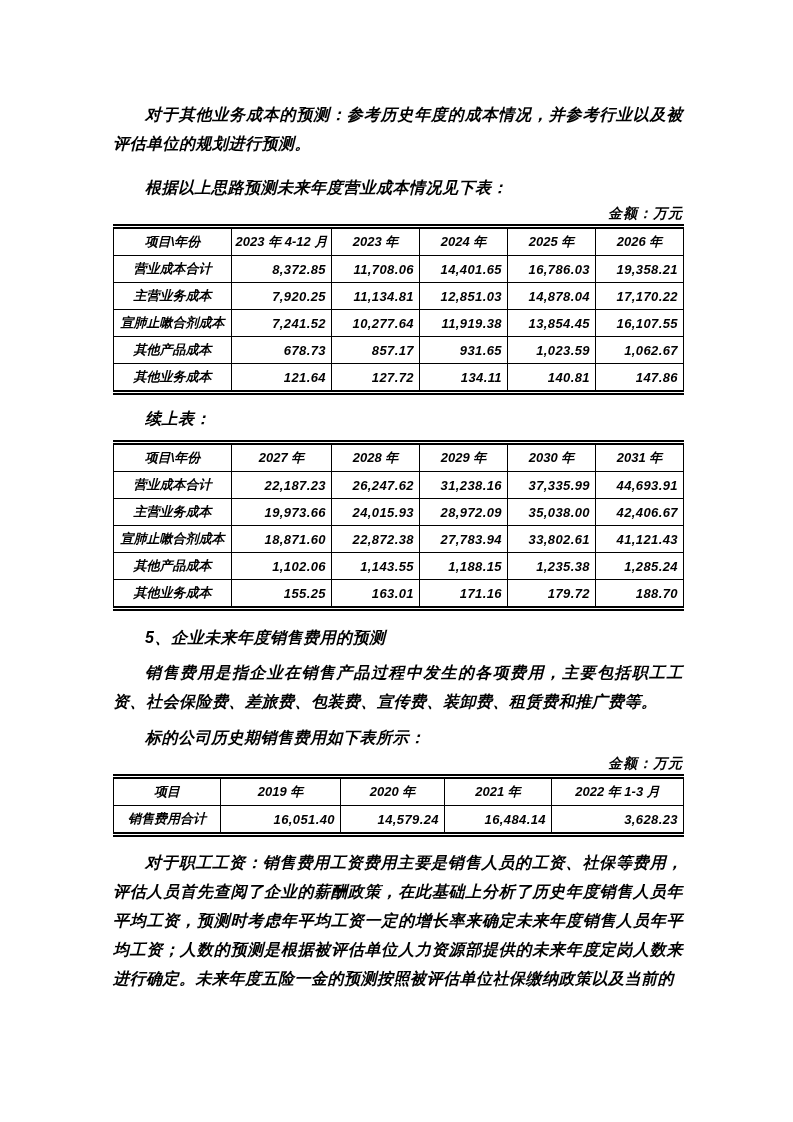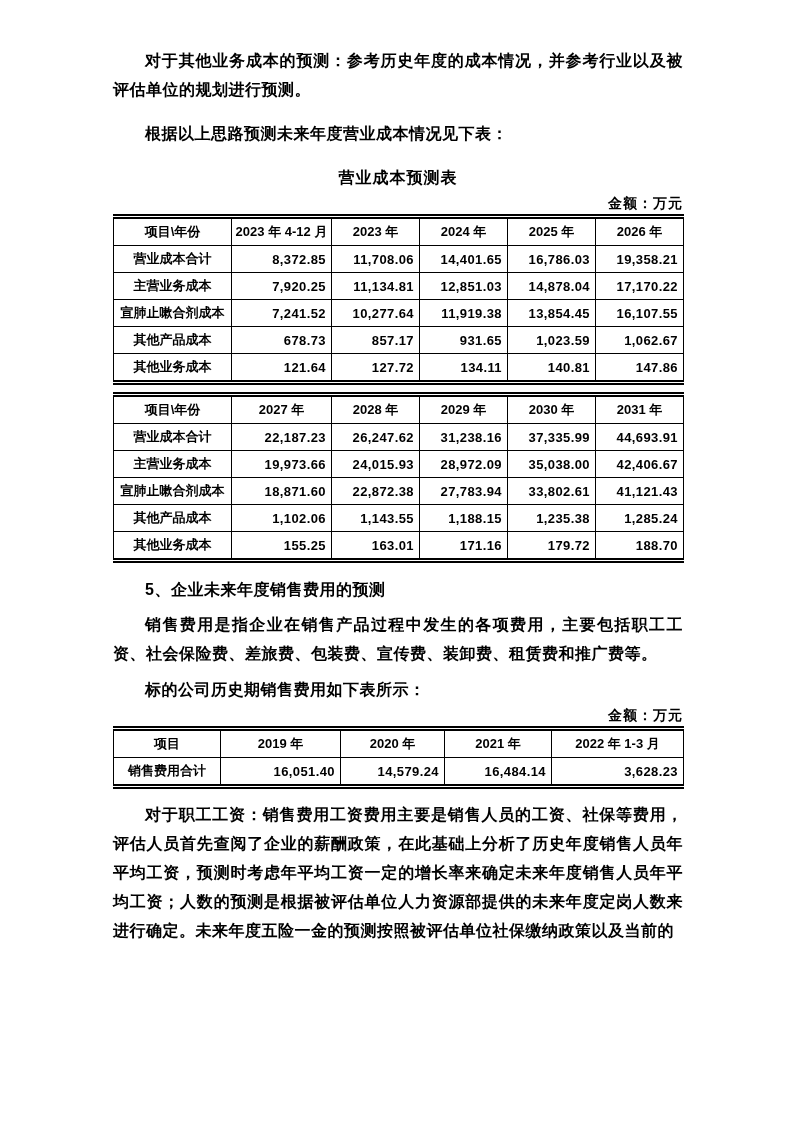--- a/index.html
+++ b/index.html
@@ -10,21 +10,21 @@
     background: #ffffff;
     font-family: "Liberation Sans", sans-serif;
     color: #000;
     overflow: hidden;
   }
   .content {
     position: absolute;
     left: 113px; top: 0;
     width: 570px;
   }
-  .content { padding-top: 46px; }
+  .content { padding-top: 100px; font-style: italic; }
   .para {
     font-size: 16px;
     line-height: 29px;
     font-weight: 700;
     letter-spacing: 0.5px;
     text-align: justify;
     margin: 0;
   }
   .indent { text-indent: 2em; }
   .p2   { margin-top: 15px; }
@@ -81,21 +81,20 @@
 </head>
 <body>
 
 <div class="page">
   <div class="content">
 
     <p class="para indent">对于其他业务成本的预测：参考历史年度的成本情况，并参考行业以及被评估单位的规划进行预测。</p>
 
     <p class="para indent p2">根据以上思路预测未来年度营业成本情况见下表：</p>
 
-    <div class="tbl-title">营业成本预测表</div>
 
     <div class="unit">金额：万元</div>
 
     <table class="tbl">
       <colgroup>
         <col style="width:118px">
           <col style="width:100px">
           <col style="width:88px">
         <col style="width:88px">
           <col style="width:88px">
@@ -146,20 +145,21 @@
         <td class="lbl">其他业务成本</td>
         <td class="num">121.64</td>
         <td class="num">127.72</td>
         <td class="num">134.11</td>
         <td class="num">140.81</td>
         <td class="num">147.86</td>
       </tr>
     </tbody>
       </table>
 
+    <p class="para indent cont-label">续上表：</p>
 
     <table class="tbl tbl2">
       <colgroup>
         <col style="width:118px">
           <col style="width:100px">
           <col style="width:88px">
         <col style="width:88px">
           <col style="width:88px">
           <col style="width:88px">
       </colgroup>

